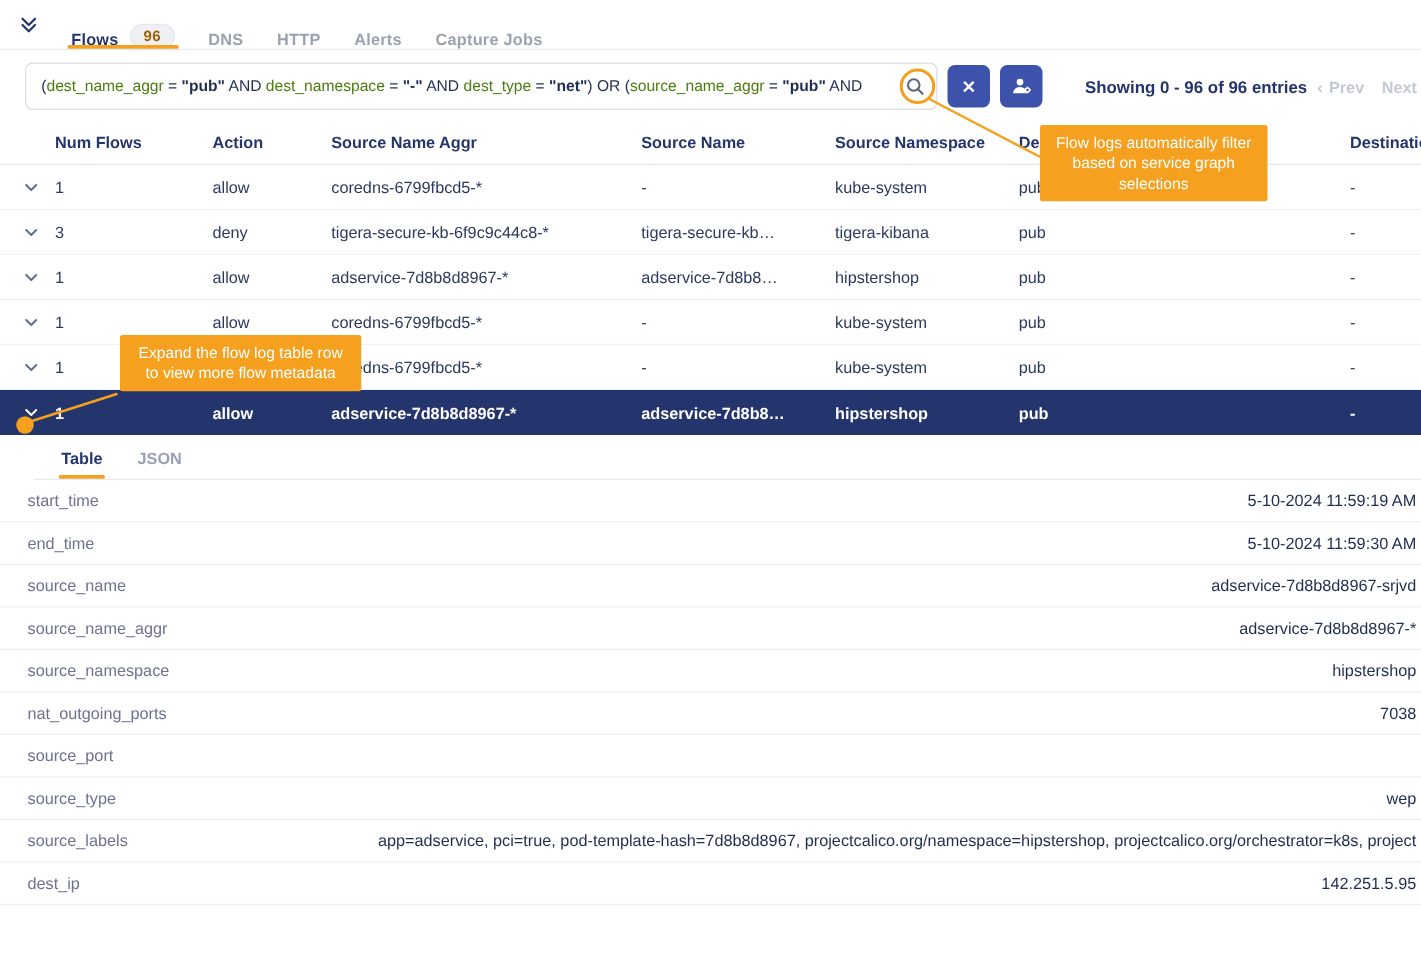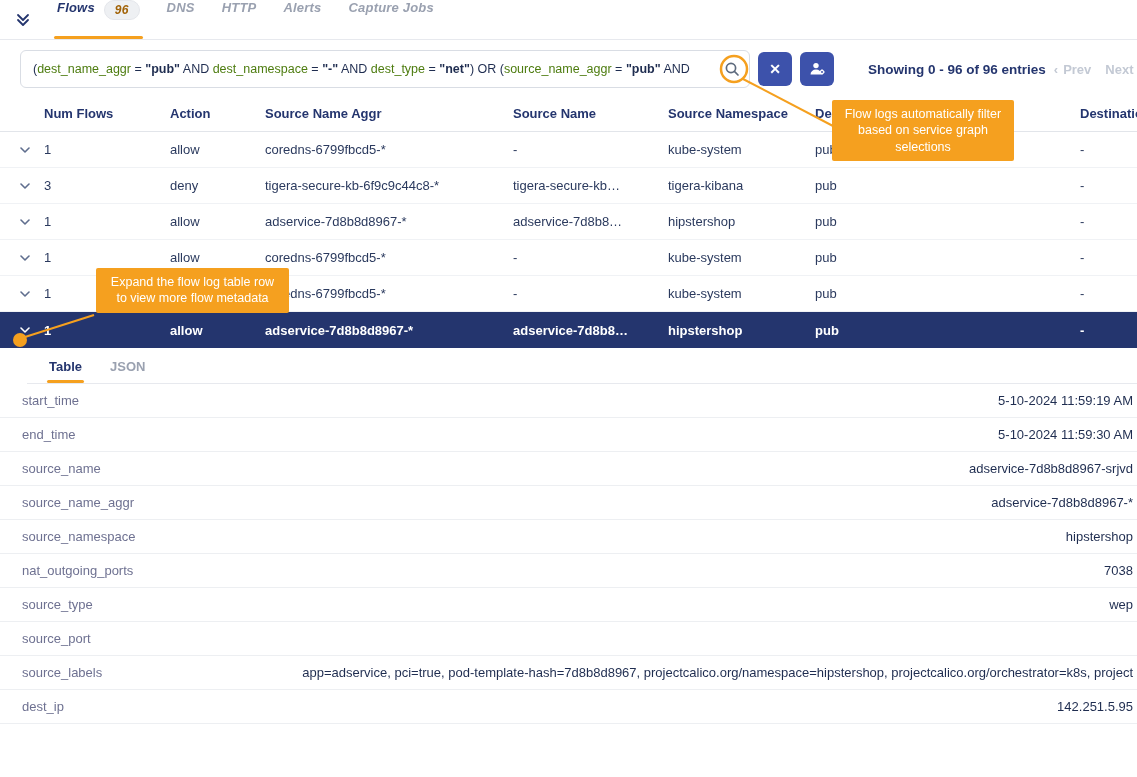--- a/index.html
+++ b/index.html
@@ -16,23 +16,23 @@
   .tabs-bar {
     display: flex;
     align-items: stretch;
     height: 40px;
     border-bottom: 1px solid #e7e9ee;
     padding-left: 16px;
     gap: 27px;
   }
   .collapse-btn { align-self: center; display:flex; align-items:center; cursor:pointer; color:#24356e; }
   .tab {
-    display: flex; align-items: flex-start; gap: 9px;
+    display: flex; align-items: flex-end; gap: 9px;
     font-size: 13px; font-weight: bold; color: #9aa1b0;
-    position: relative; cursor: pointer; letter-spacing: .2px; font-style: italic;
+    position: relative; cursor: pointer; letter-spacing: .2px;
   }
   .tab.active { color: #24356e; }
   .tab.active::after {
     content:""; position:absolute; left:-3px; right:-3px; bottom:0;
     height:3px; background:#f5a01f; border-radius:2px;
   }
   .badge {
     background:#eef0f3; border:1px solid #e4e6eb; border-radius:12px;
     padding:2px 10px; font-size:12px; font-weight:600; color:#a16207;
   }
@@ -322,26 +322,26 @@
   </div>
   <div class="drow">
     <div class="dkey">source_namespace</div>
     <div class="dval">hipstershop</div>
   </div>
   <div class="drow">
     <div class="dkey">nat_outgoing_ports</div>
     <div class="dval">7038</div>
   </div>
   <div class="drow">
+    <div class="dkey">source_port</div>
+    <div class="dval"></div>
+  </div>
+  <div class="drow">
     <div class="dkey">source_type</div>
     <div class="dval">wep</div>
-  </div>
-  <div class="drow">
-    <div class="dkey">source_port</div>
-    <div class="dval"></div>
   </div>
   <div class="drow">
     <div class="dkey">source_labels</div>
     <div class="dval">app=adservice, pci=true, pod-template-hash=7d8b8d8967, projectcalico.org/namespace=hipstershop, projectcalico.org/orchestrator=k8s, project</div>
   </div>
   <div class="drow">
     <div class="dkey">dest_ip</div>
     <div class="dval">142.251.5.95</div>
   </div>
 </div>

